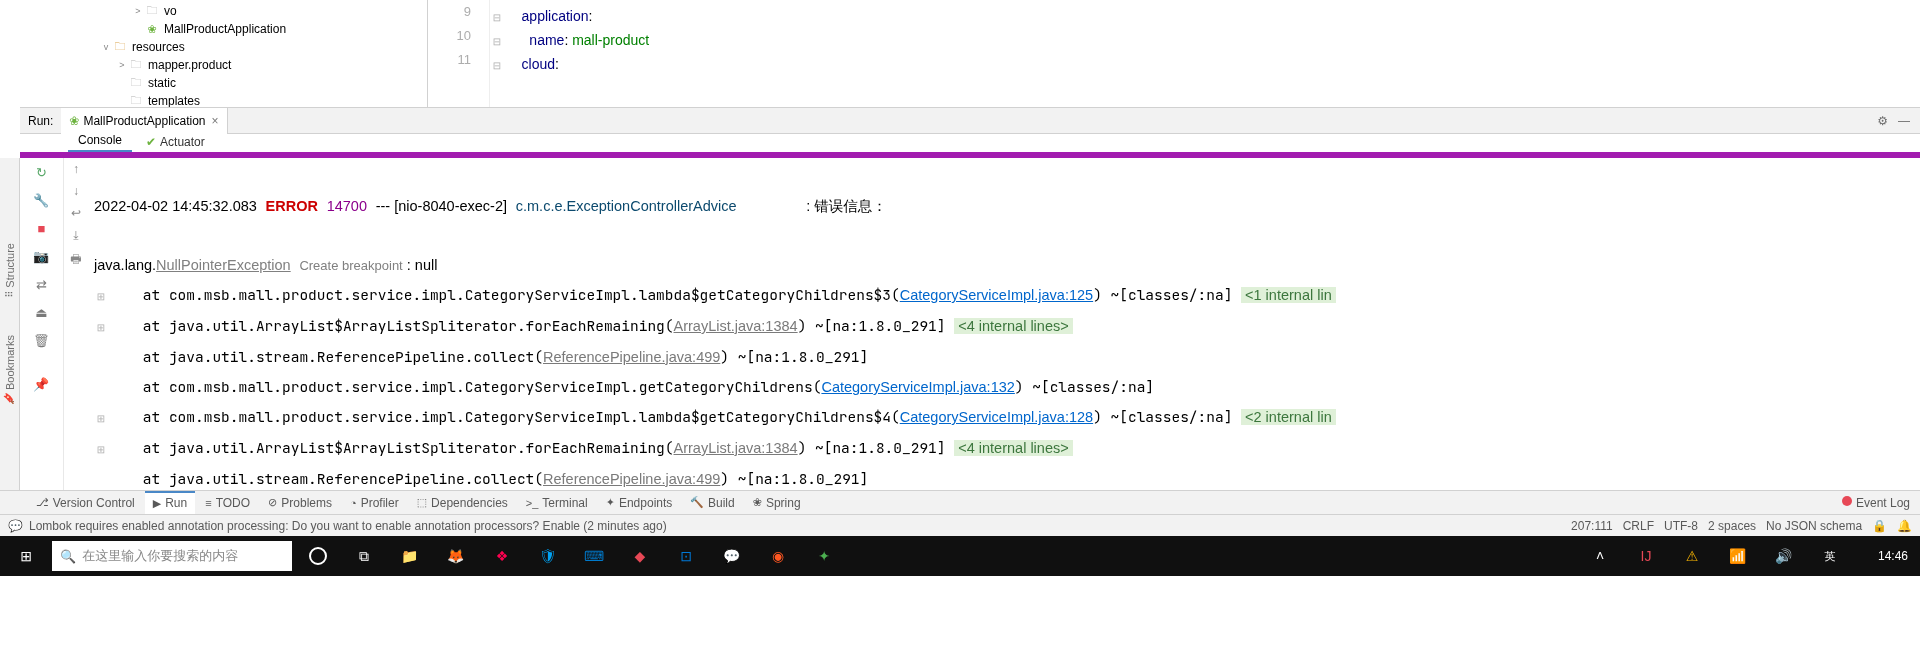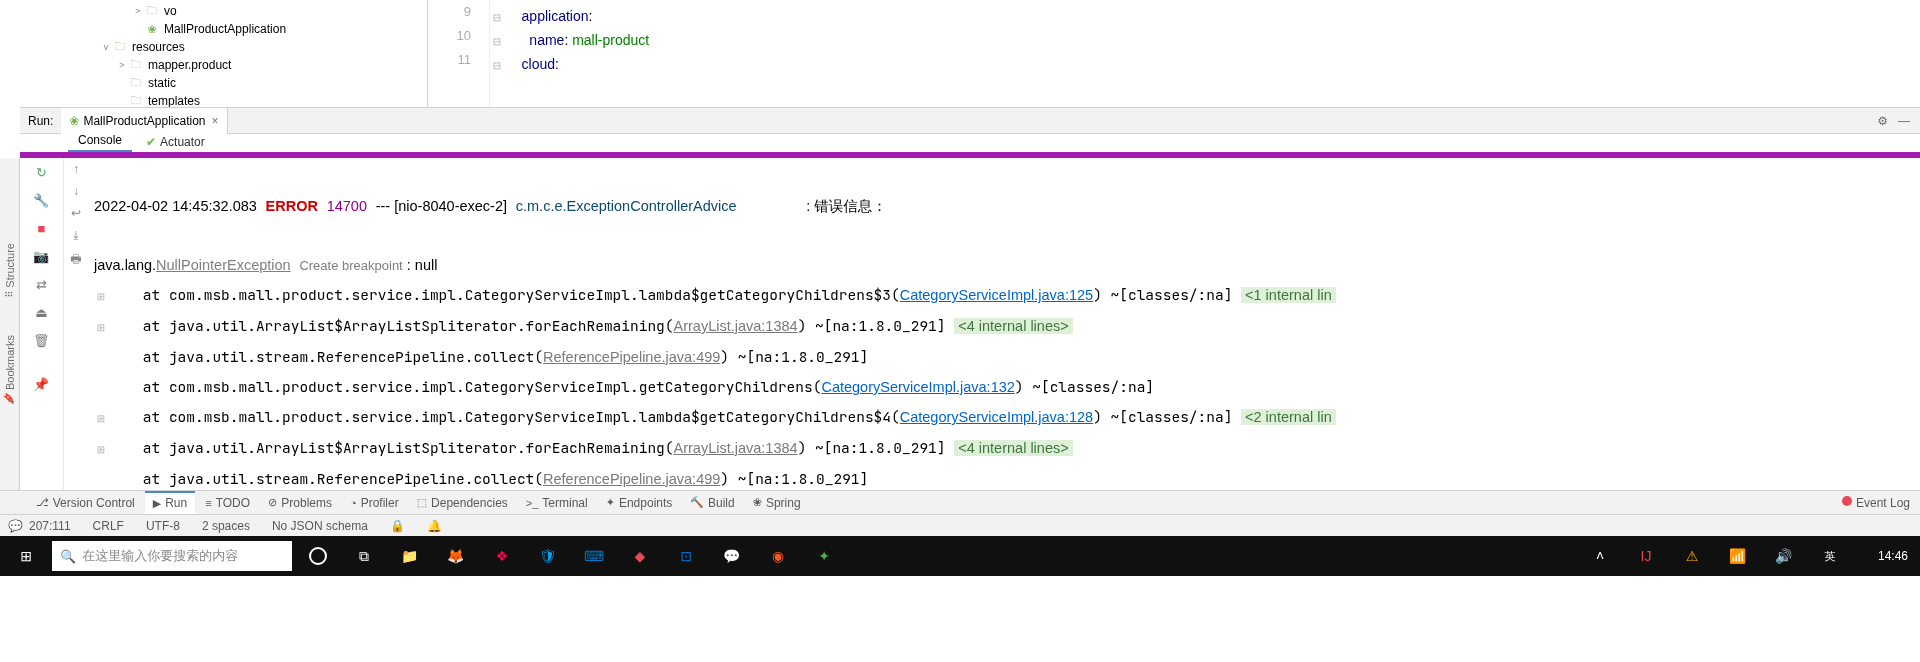--- a/index.html
+++ b/index.html
@@ -64,21 +64,21 @@
 
 .bottom-tabs { height: 24px; background: #f2f2f2; border-top: 1px solid #d1d1d1; display: flex; align-items: center; font-size: 12px; color: #595959; padding-left: 28px; gap: 2px; }
 .bottom-tabs .bt { display: flex; align-items: center; gap: 4px; padding: 0 8px; height: 100%; }
 .bottom-tabs .bt .ic { font-size: 11px; }
 .bottom-tabs .bt.active { background: #fff; border-top: 2px solid #4a88c7; margin-top:-1px; }
 .bottom-tabs .evt { margin-left: auto; display: flex; align-items: flex-start; gap: 4px; padding-right: 10px; }
 .evt .redcirc { width:10px; height:10px; border-radius:50%; background:#e74856; display:inline-block; }
 
 .status-bar { height: 22px; background: #f2f2f2; border-top: 1px solid #d1d1d1; display: flex; align-items: center; font-size: 12px; color: #595959; padding: 0 8px; }
 .status-bar .msg { flex: 1; white-space: nowrap; overflow: hidden; }
-.status-bar .right { display: flex; gap: 22px; align-items: center; }
+.status-bar .right { display: flex; gap: 10px; align-items: center; }
 .status-bar .right span { white-space: nowrap; }
 
 .taskbar { height: 40px; background: #101010; display: flex; align-items: center; padding: 0 6px; gap: 6px; }
 .taskbar .tb-item { width: 40px; height: 30px; display: flex; align-items: center; justify-content: center; color: #fff; font-size: 14px; }
 .taskbar .search { flex: 0 0 240px; height: 30px; background: #fff; color: #888; display: flex; align-items: center; padding: 0 8px; font-size: 13px; border-radius: 0; }
 .taskbar .spacer { flex: 1; }
 .taskbar .clock { color: #fff; font-size: 12px; text-align: right; line-height: 14px; padding-right: 6px; margin-left: 22px; }
 .circ { width:18px;height:18px;border:2px solid #fff;border-radius:50%; display:inline-block;}
 </style>
 </head>
@@ -239,20 +239,21 @@
       <span>Spring</span>
     </div>
     <div class="evt">
       <span class="redcirc"></span>
       <span>Event Log</span>
     </div>
   </div>
 
 <div class="status-bar">
   <span style="margin-right:6px">💬</span>
+  <span class="msg">Lombok requires enabled annotation processing: Do you want to enable annotation processors? Enable (2 minutes ago)</span>
   <div class="right">
     <span>207:111</span>
     <span>CRLF</span>
     <span>UTF-8</span>
     <span>2 spaces</span>
     <span>No JSON schema</span>
     <span>🔒</span>
     <span>🔔</span>
   </div>
 </div>

